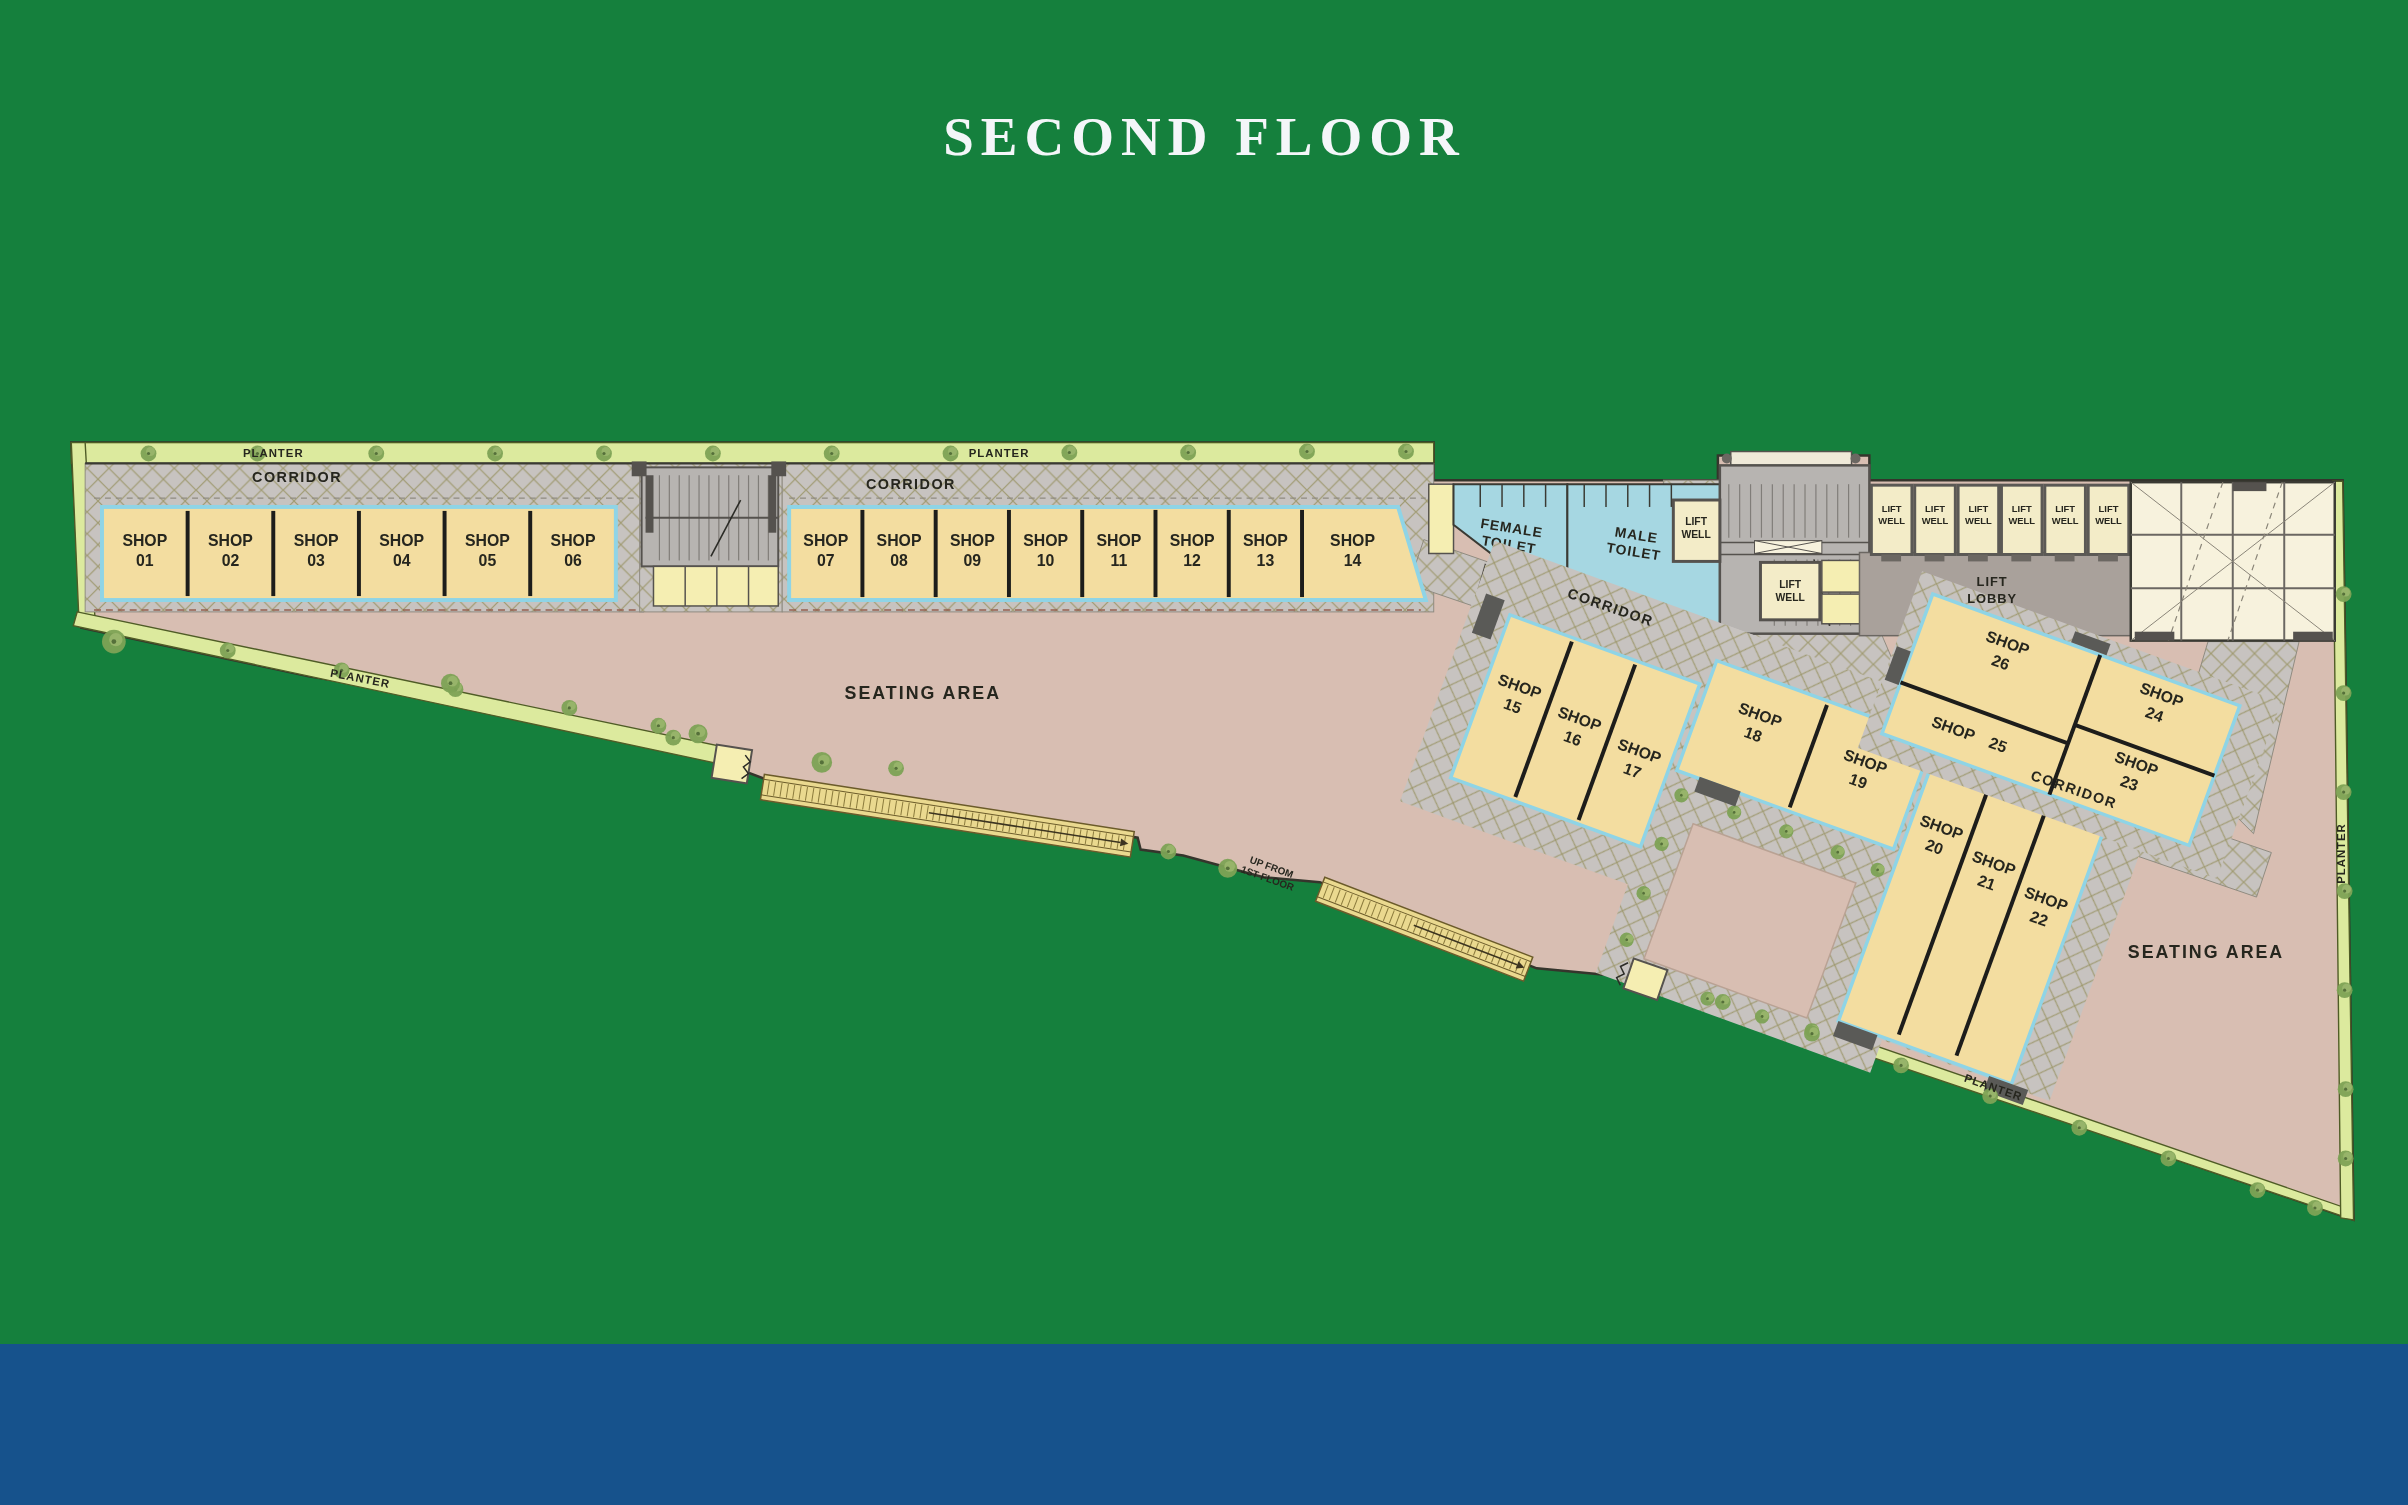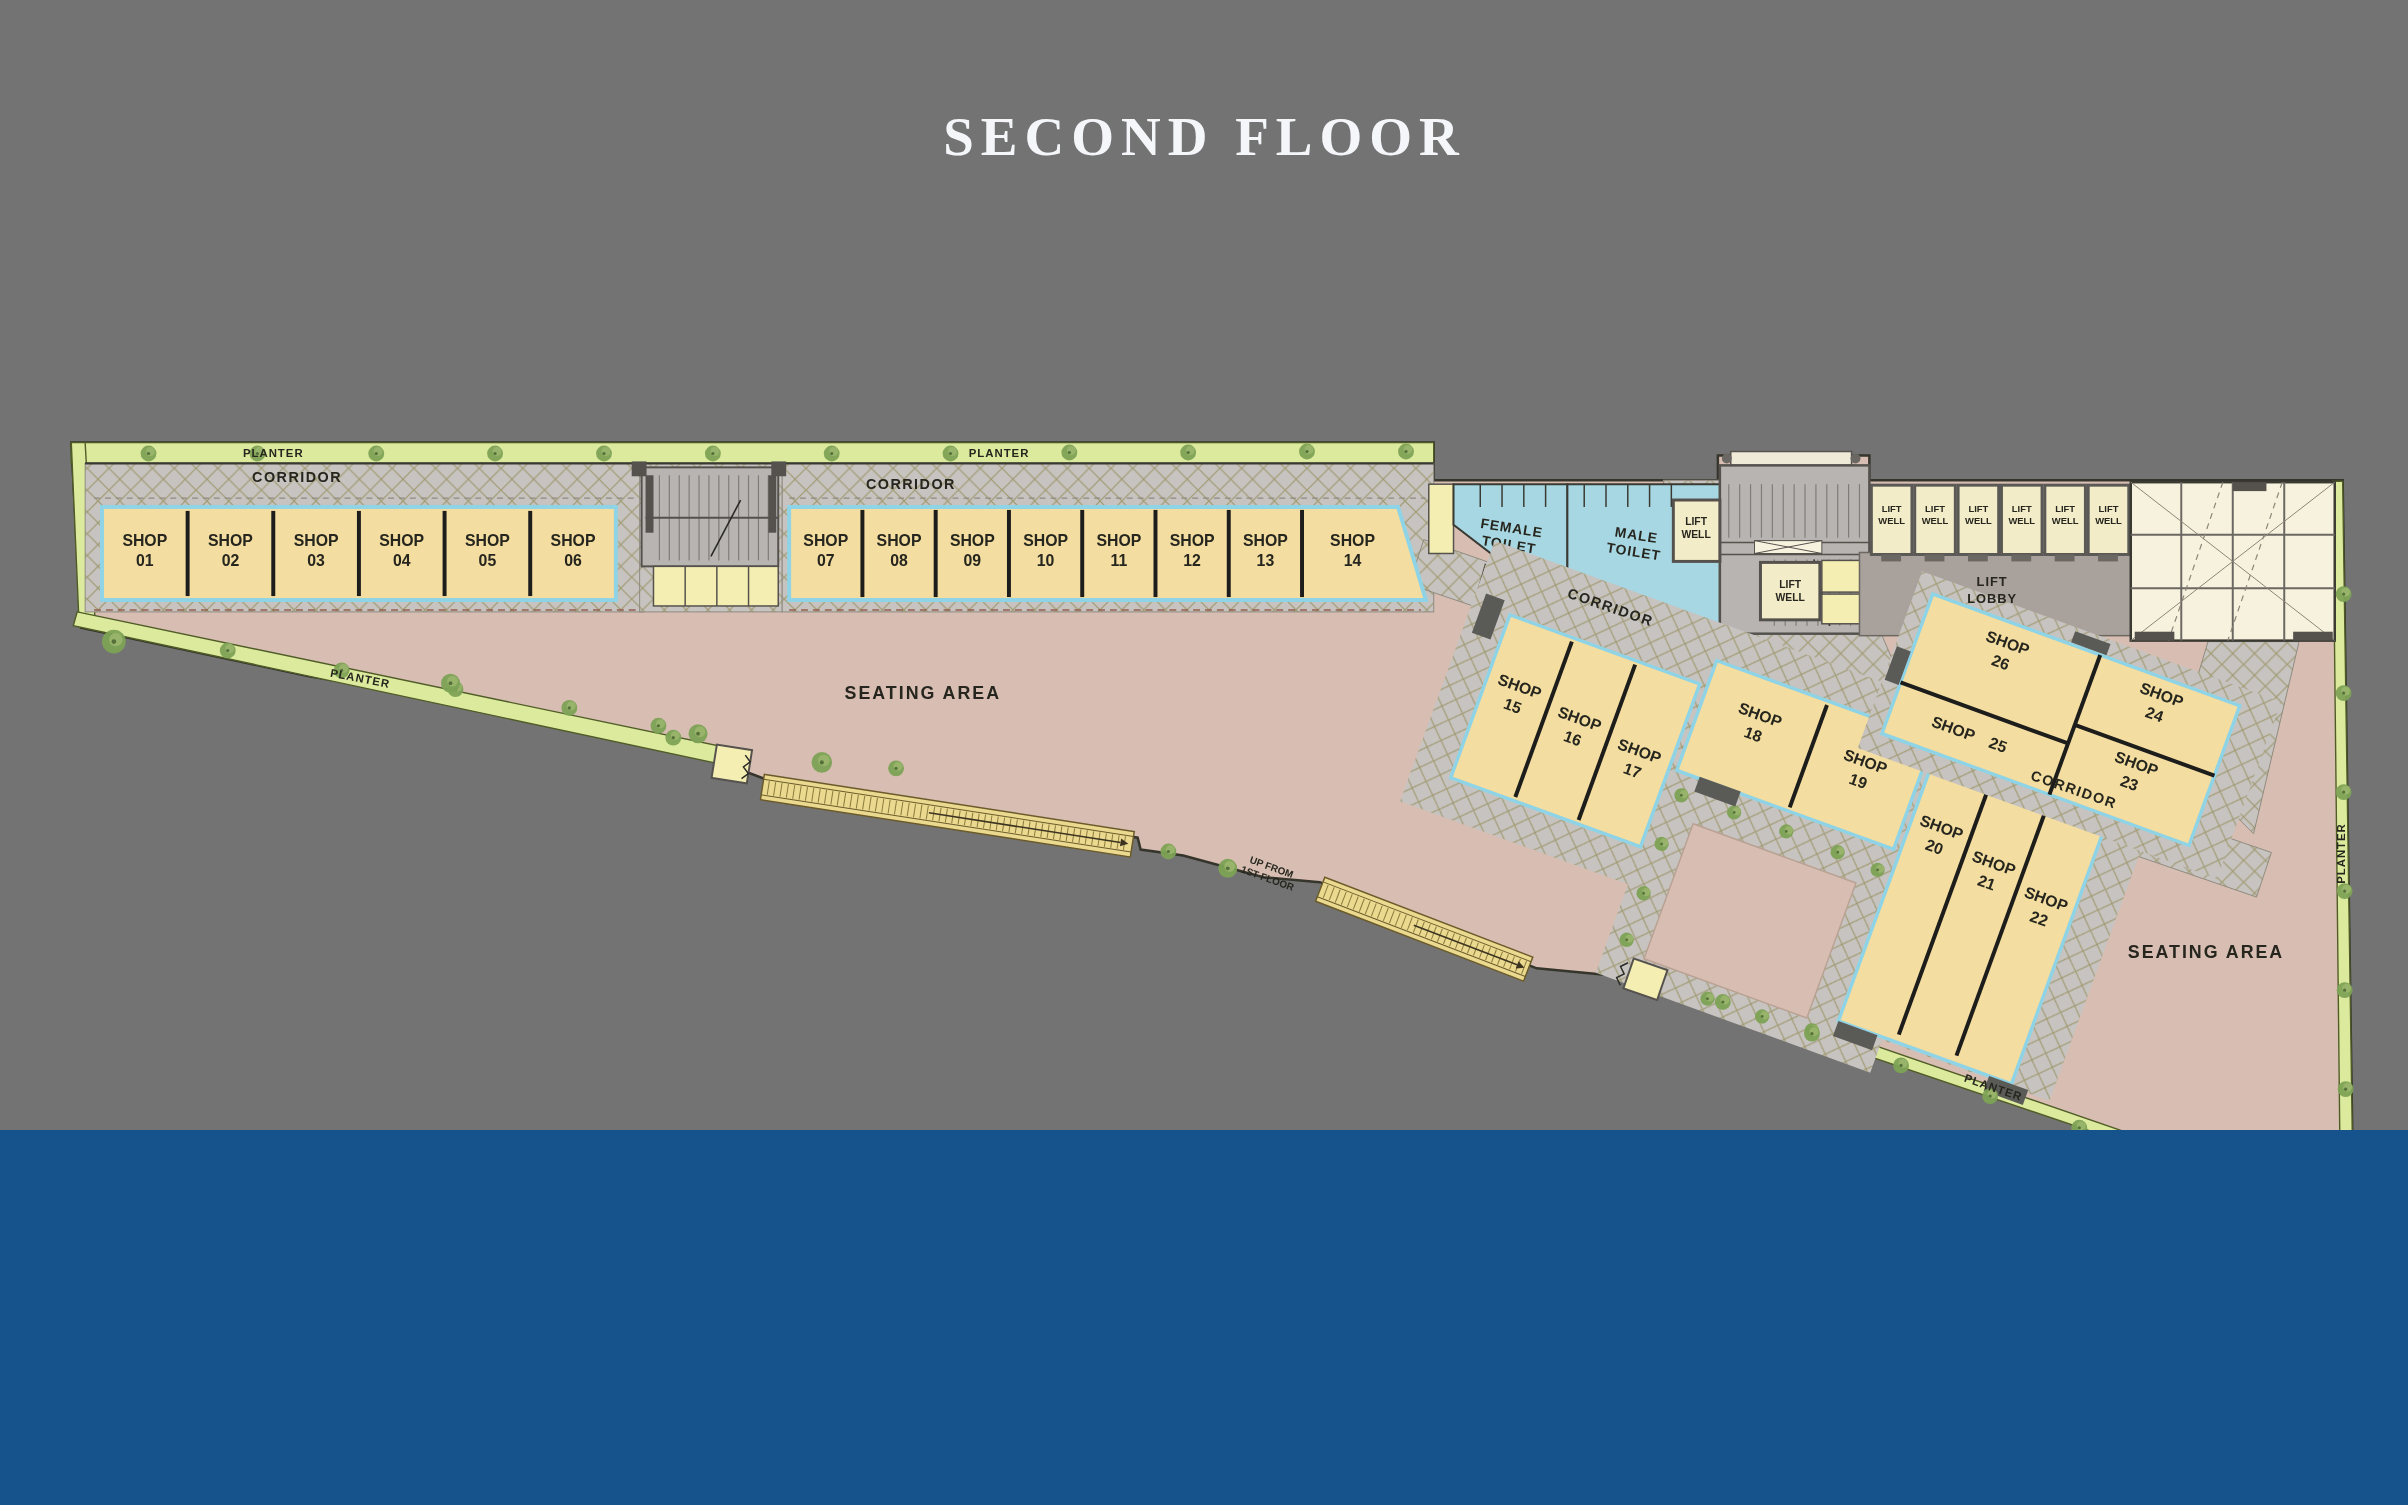--- a/index.html
+++ b/index.html
@@ -1,16 +1,16 @@
 <!DOCTYPE html>
 <html><head>
 <meta charset="utf-8">
 <style>
   html,body{margin:0;padding:0;background:#16528c;}
-  .stage{position:relative;width:2409px;height:1130px;background:#737373;overflow:hidden;
+  .stage{position:relative;width:2409px;height:1344px;background:#15803d;overflow:hidden;
          font-family:"Liberation Sans",sans-serif;}
   .title{position:absolute;top:105px;left:0;right:0;text-align:center;
          font-family:"Liberation Serif",serif;font-size:55px;letter-spacing:7px;
          color:#f4f6f9;font-weight:600;}
   svg{position:absolute;left:0;top:0;}
   svg text{font-family:"Liberation Sans",sans-serif;font-weight:bold;fill:#26261e;text-anchor:middle;}
   .lbl-sm{font-size:11.5px;letter-spacing:1px;}
   .lbl-corr{font-size:14.5px;letter-spacing:1.5px;}
   .lbl-seat{font-size:18px;letter-spacing:2px;}
   .lbl-shop{font-size:16px;}

